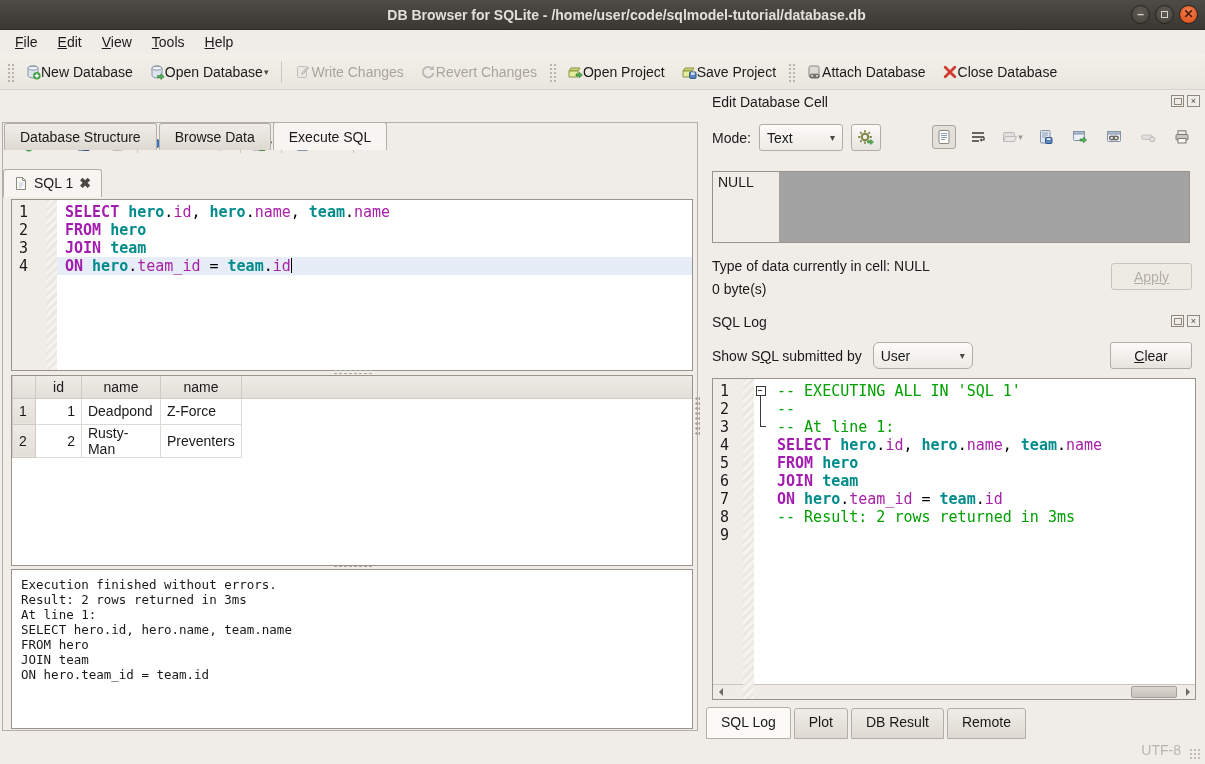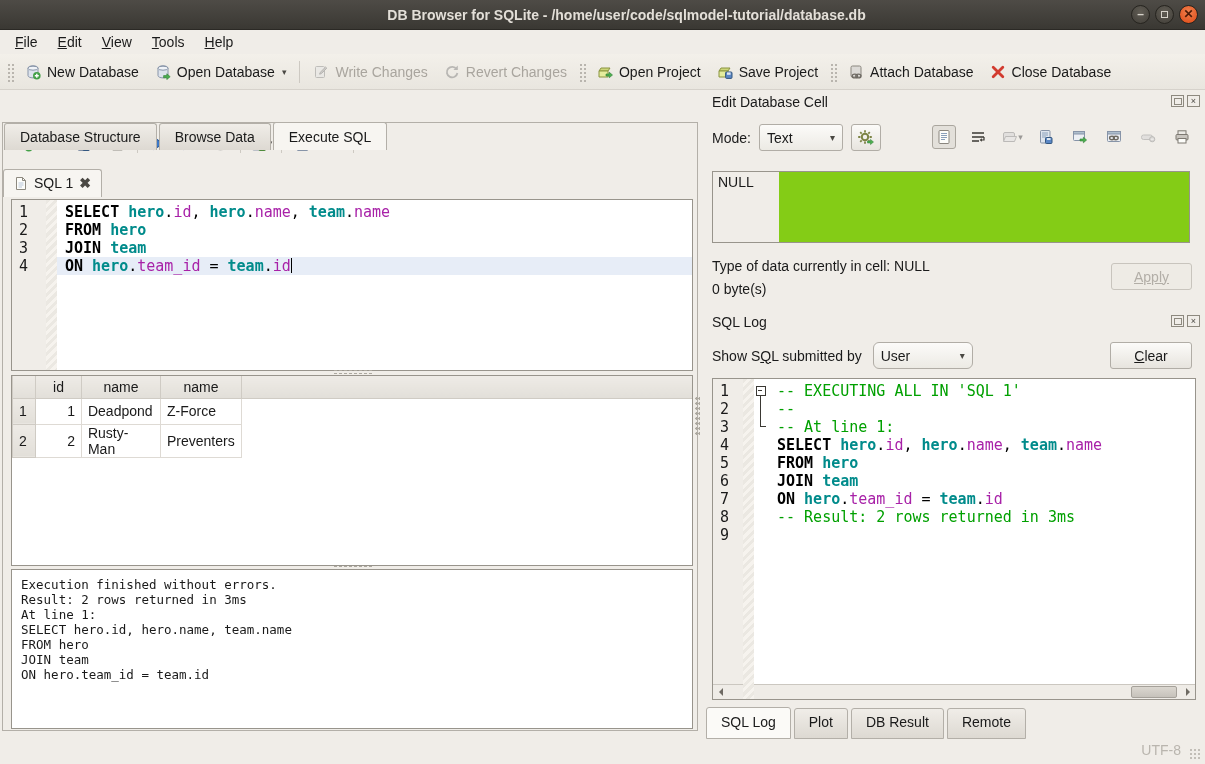--- a/index.html
+++ b/index.html
@@ -29,21 +29,21 @@
   
   .menubar { height:24px; display:flex; align-items:center; padding-left:5px; background:#f0ede8; }
   .menu-item { padding:3px 10px; }
   .menu-item u { text-decoration:underline; }
 
   
   .toolbar {
     height:36px; display:flex; align-items:center; padding:0 3px;
     background:linear-gradient(#f3f0ea,#e9e6df); border-bottom:1px solid #d6d2cb;
   }
-  .tbtn { display:flex; align-items:center; gap:6px; padding:4px 8px; border-radius:3px; white-space:nowrap; }
+  .tbtn { display:flex; align-items:center; gap:0; padding:4px 8px; border-radius:3px; white-space:nowrap; }
   .tbtn.disabled { color:#a9a59e; }
   .tbtn.disabled .icon { opacity:.45; filter:grayscale(1); }
   .tb-handle { width:8px; height:20px; margin:0 3px;
     background-image:radial-gradient(#b9b5ae 1px, transparent 1.2px); background-size:4px 4px; background-position:1px 1px; }
   .tb-sep { width:1px; height:22px; background:#cdc9c2; margin:0 5px; }
   .dd-arrow { font-size:9px; color:#4a4843; margin-left:1px; }
 
   
   .left-panel  { position:absolute; left:0; top:91px; width:700px; height:673px; }
   .right-panel { position:absolute; left:700px; top:91px; width:505px; height:673px; }
@@ -81,21 +81,21 @@
   .codebox::after  { content:""; position:absolute; top:0; bottom:0; width:11px;
     background:repeating-linear-gradient(135deg,#ebe8e2 0 3px,#f6f3ee 3px 6px); }
   #sql-editor { left:8px; top:76px; width:682px; height:172px; }
   #sql-editor::before { width:34px; } #sql-editor::after { left:34px; }
   .code-lines { position:relative; padding-top:3px; font-family:"DejaVu Sans Mono",monospace; font-size:15px; }
   .code-line { display:flex; height:18px; line-height:18px; white-space:pre; }
   .code-line .ln { flex:none; padding-left:7px; }
   #sql-editor .ln { width:34px; } #sql-editor .gap { flex:none; width:11px; }
   .code { flex:1; padding-left:8px; }
   .code-line.current .code { background:#e7edf7; }
-  .tk-kw  { color:#000000; font-weight:bold; }
+  .tk-kw  { color:#a21caf; font-weight:bold; }
   .tk-tbl { color:#008b8b; font-weight:bold; }
   .tk-fld { color:#a821a8; }
   .tk-cm  { color:#00a000; }
   .tk-pl  { color:#000; }
   .caret { display:inline-block; width:1px; height:15px; background:#000; vertical-align:-2px; }
 
   
   #results-box { position:absolute; left:8px; top:252px; width:682px; height:191px; background:#fff; border:1px solid #98948c; }
   .rtable { border-collapse:collapse; font-size:14px; table-layout:fixed; }
   .rtable th { background:linear-gradient(#eeebe6,#e2dfd9); border:1px solid #cfcbc4; border-top:none; font-weight:normal; height:22px; }
@@ -131,21 +131,21 @@
     height:27px; border:1px solid #b1ada6; border-radius:3px; background:linear-gradient(#fcfbf9,#e7e4de);
     display:flex; align-items:center; justify-content:center; padding:0 10px;
   }
   .btn.disabled { color:#b2aea7; background:#eeebe5; border-color:#c8c4bd; }
   .gear-btn { width:30px; }
   .cell-toolbar { position:absolute; left:232px; top:34px; display:flex; align-items:center; gap:10px; }
   .cbtn { width:24px; height:24px; display:flex; align-items:center; justify-content:center; border:1px solid transparent; border-radius:3px; }
   .cbtn.selected { border-color:#aaa69e; background:#e3e0da; }
   .cbtn.disabled { opacity:.5; filter:grayscale(1); }
 
-  #cell-box { position:absolute; left:12px; top:80px; width:478px; height:72px; background:#84cc16; border:1px solid #98948c; }
+  #cell-box { position:absolute; left:12px; top:80px; width:478px; height:72px; background:#a3a3a3; border:1px solid #98948c; }
   #cell-box .null-gutter { position:absolute; left:0; top:0; bottom:0; width:66px; background:#f0ede8; }
   #cell-box .null-text { position:absolute; left:5px; top:2px; font-size:14px; }
 
   .cell-info1 { position:absolute; left:12px; top:167px; }
   .cell-info2 { position:absolute; left:12px; top:190px; }
   #apply-btn { position:absolute; right:13px; top:172px; width:81px;text-decoration:underline; }
 
   .sqllog-controls { position:absolute; left:12px; top:251px; display:flex; align-items:center; }
   #user-combo { width:100px; margin-left:11px;border-radius:6px; }
   #clear-btn { position:absolute; right:13px; top:251px; width:82px; }

